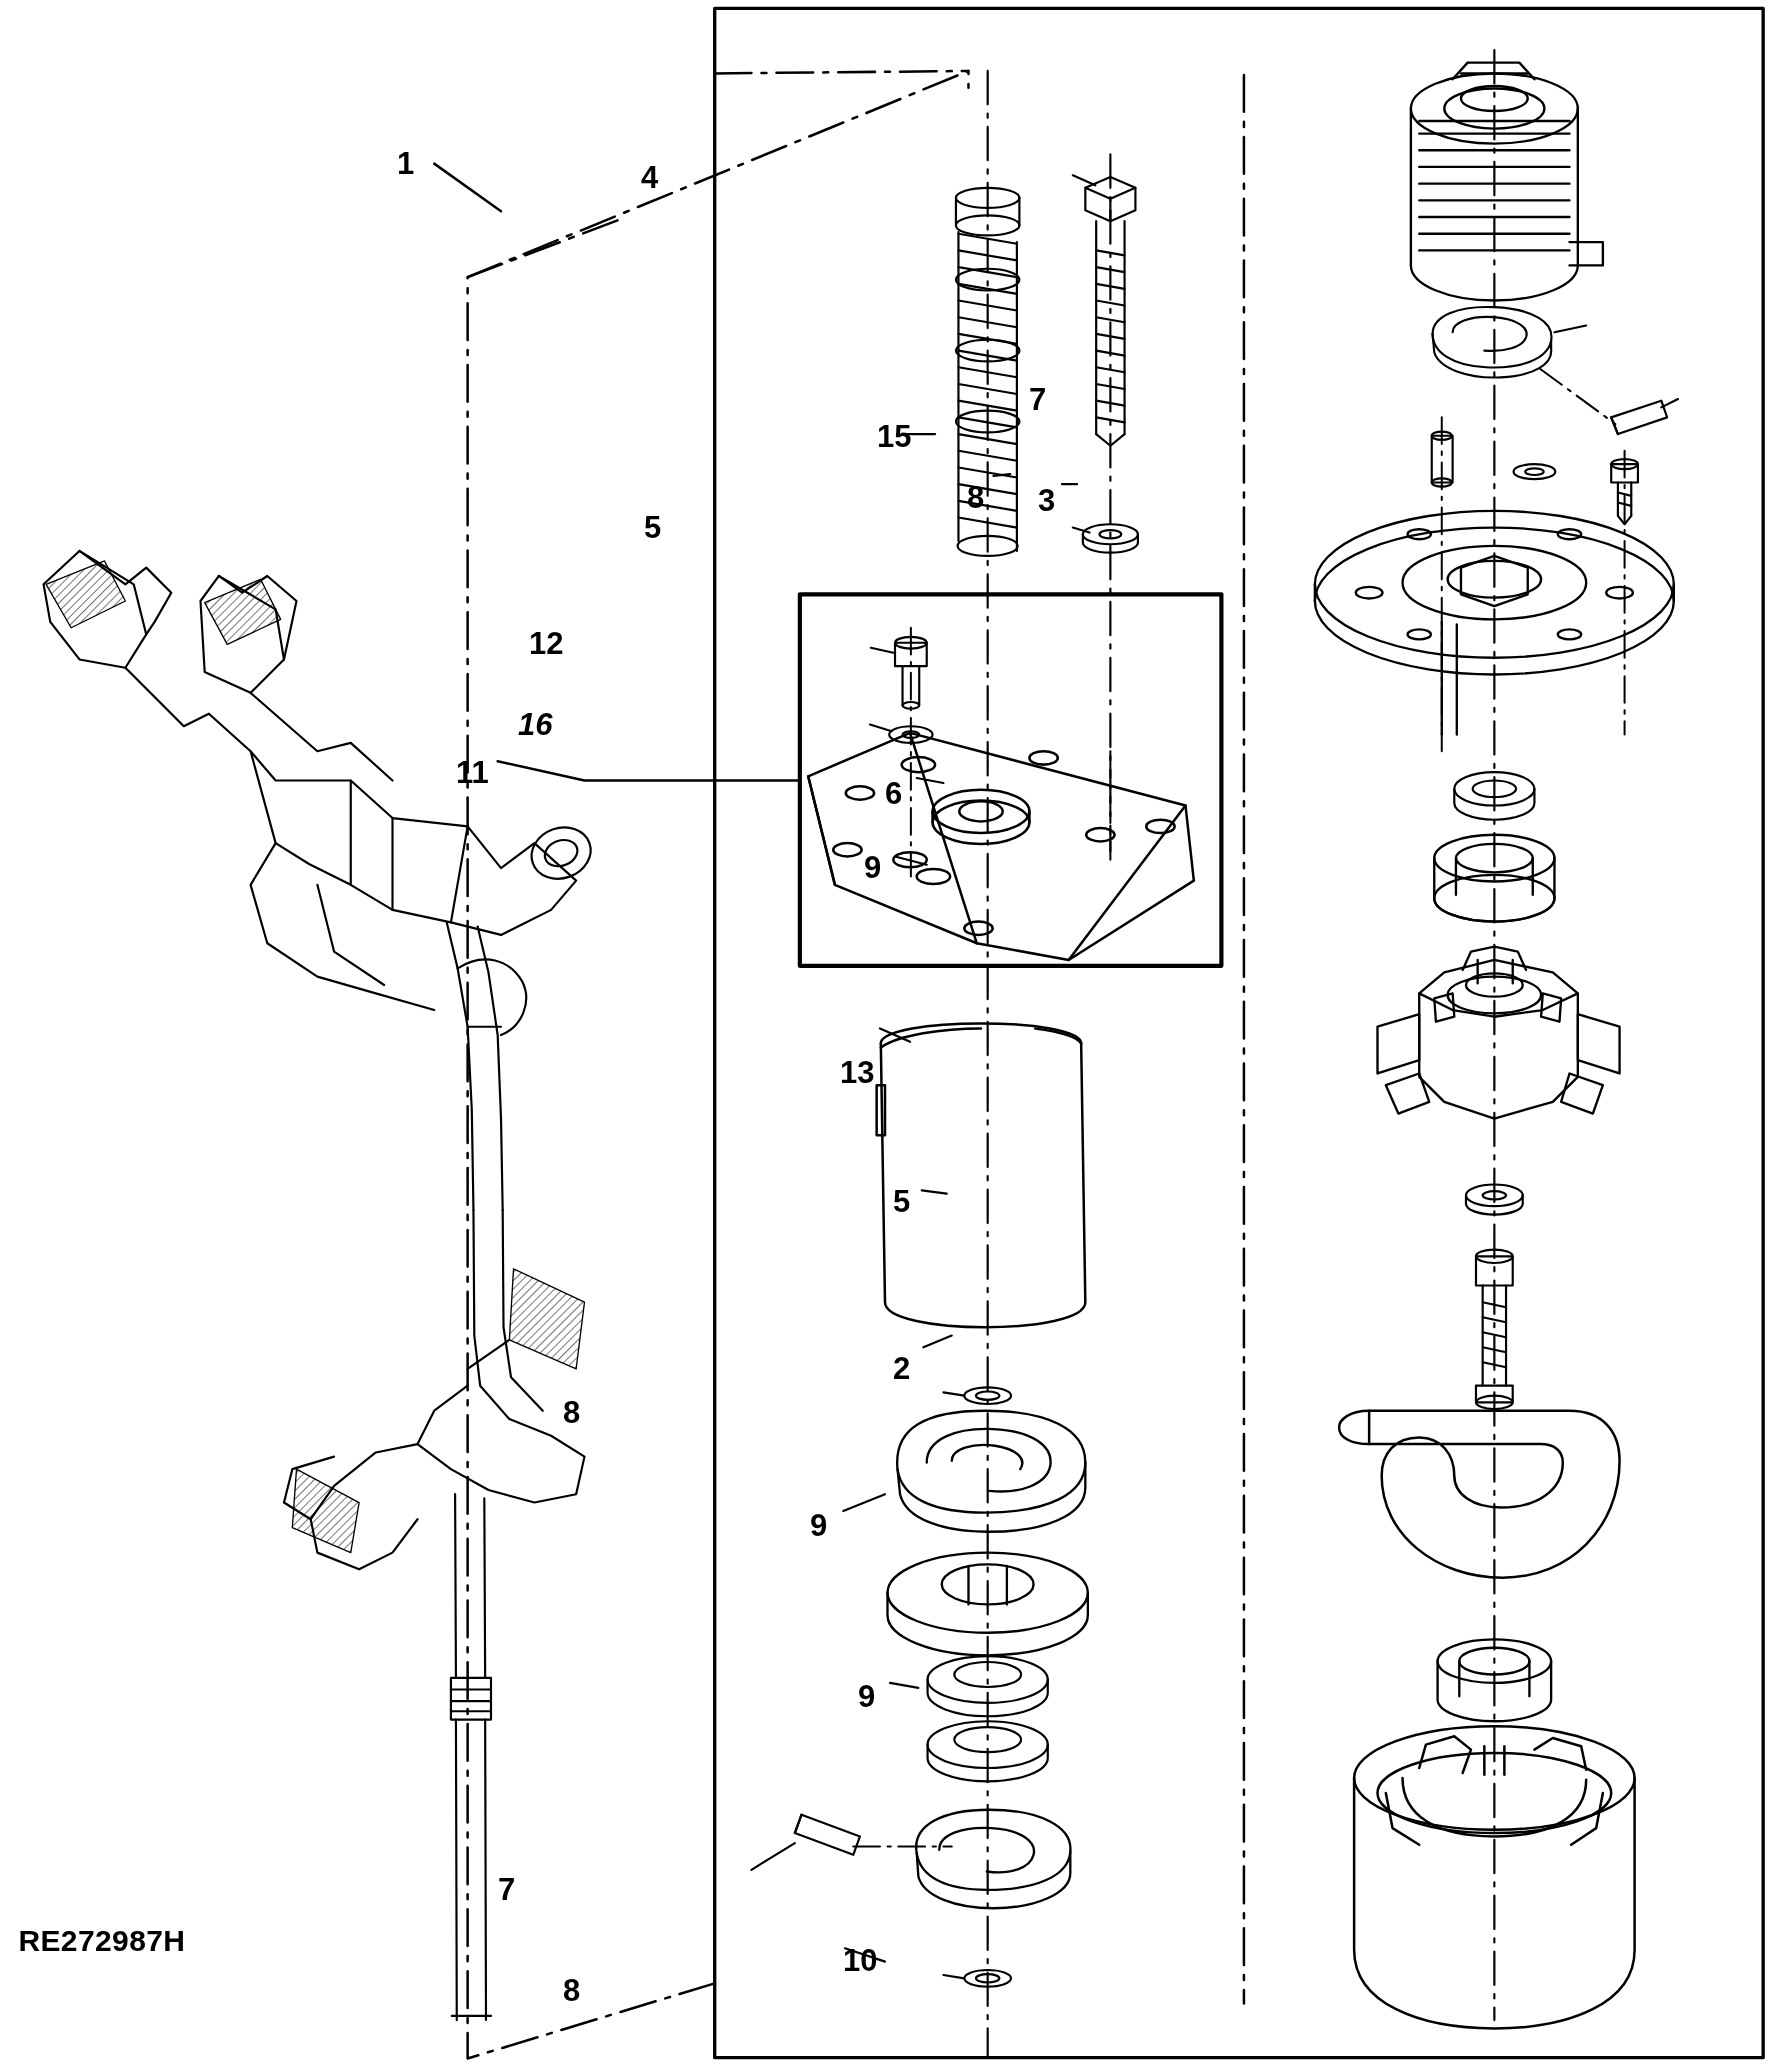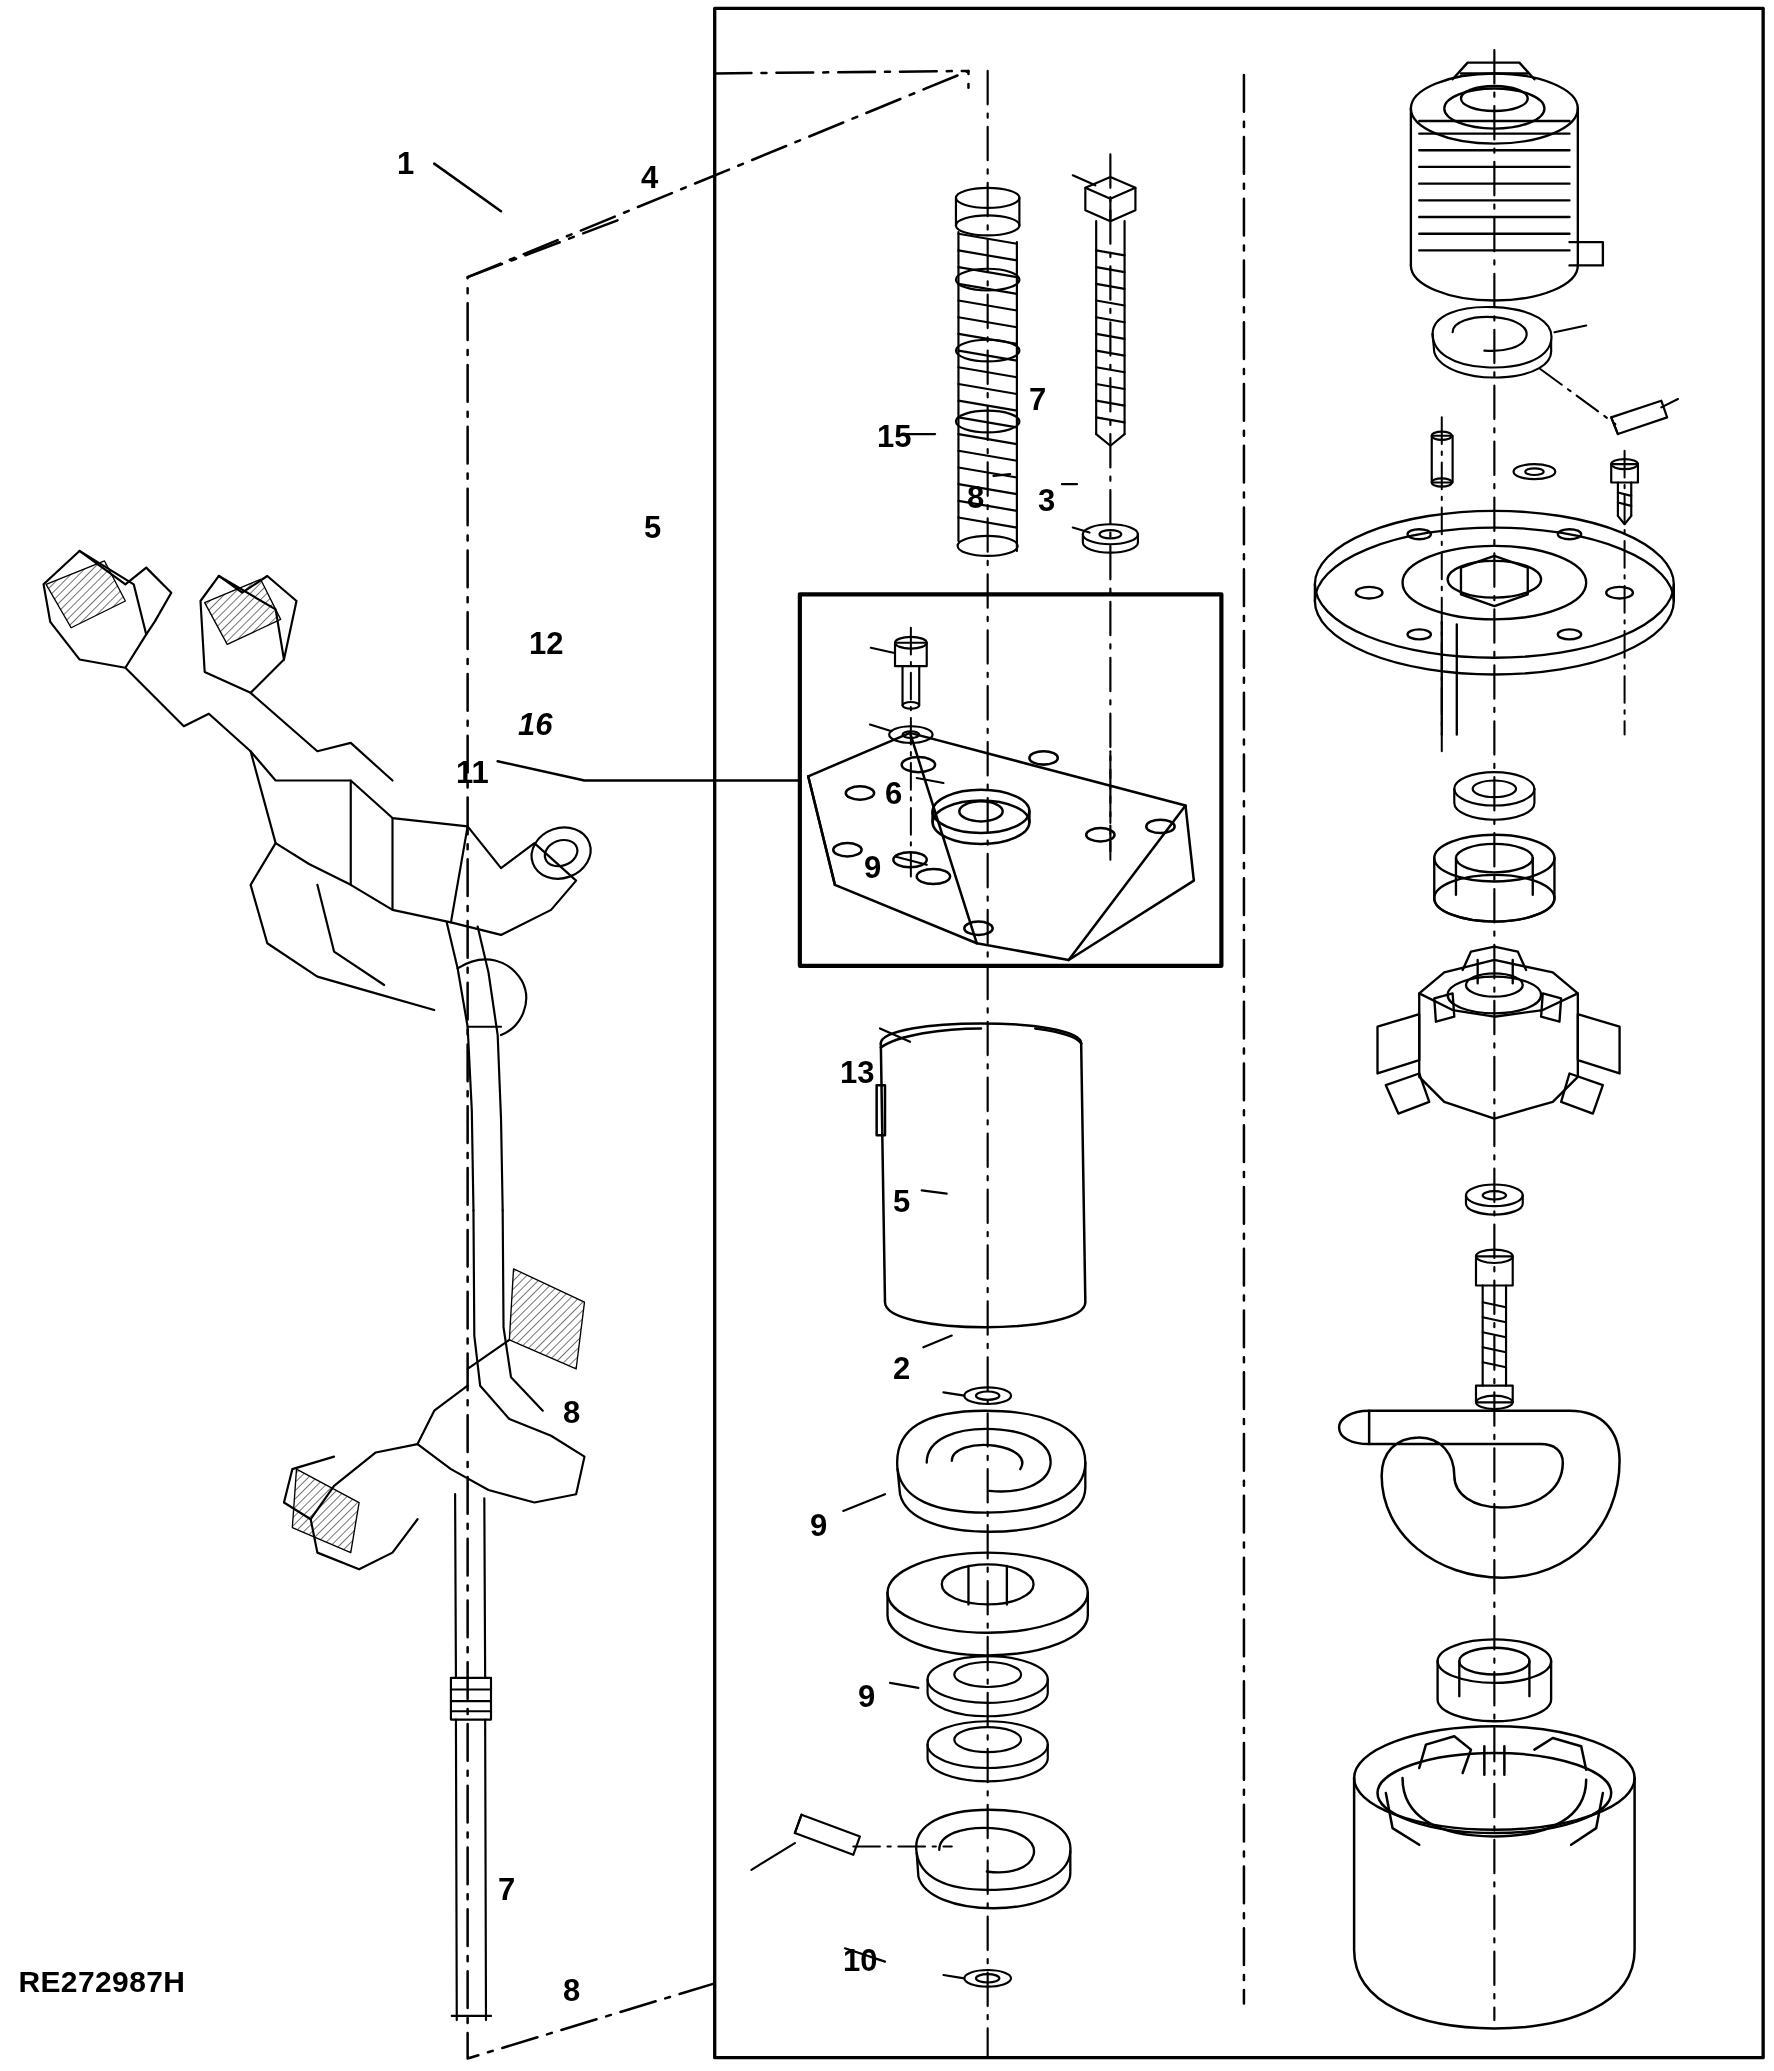--- a/index.html
+++ b/index.html
@@ -29,21 +29,21 @@
     font-family: "Liberation Sans", sans-serif;
     font-weight: bold;
     font-size: 31px;
     color: #000000;
     line-height: 1;
     white-space: nowrap;
   }
   #drawing-number {
     position: absolute;
     left: 18.4px;
-    top: 1965px;
+    top: 1924px;
     font-family: "Liberation Sans", sans-serif;
     font-weight: bold;
     font-size: 30px;
     color: #000000;
     letter-spacing: 0.4px;
   }
   #watermark {
     position: absolute;
     left: 772px;
     top: 1006px;

